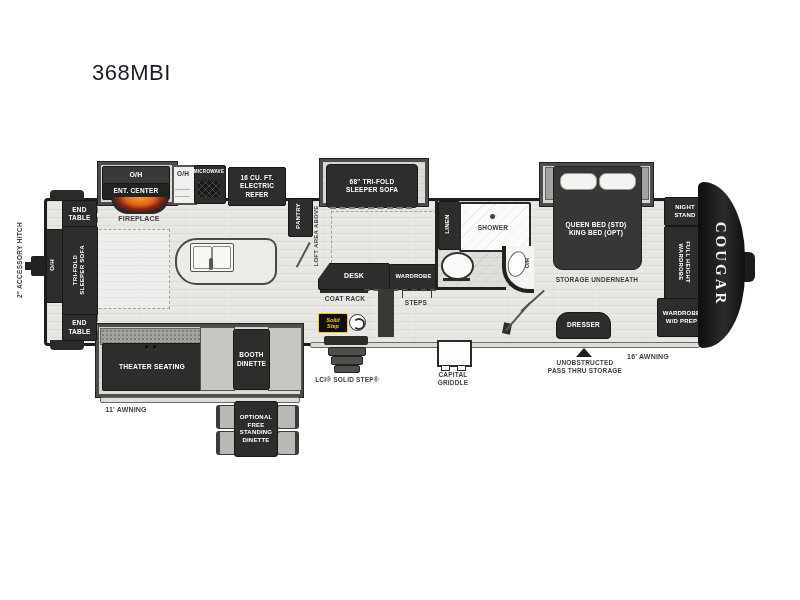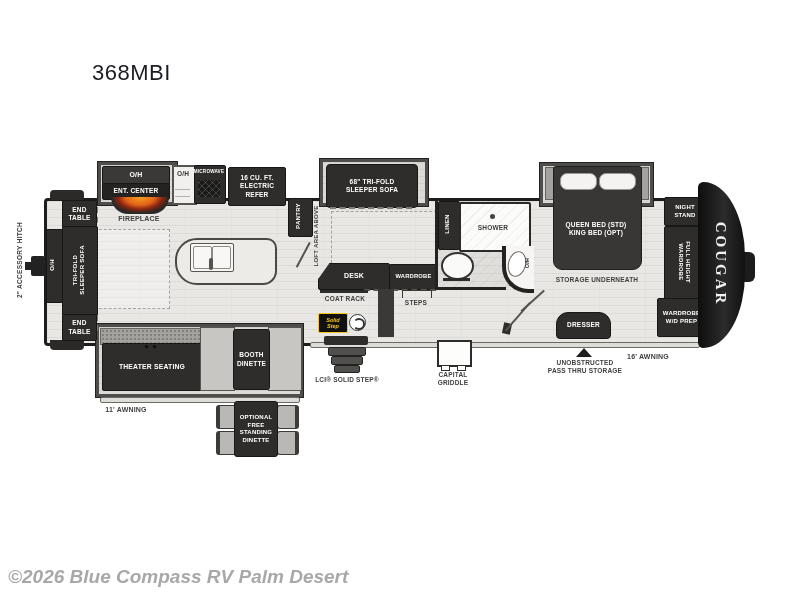--- a/index.html
+++ b/index.html
@@ -27,21 +27,20 @@
   .dashed{border:1.5px dashed #a3a29e;}
   .awn{background:#dddcd8;border:1px solid #6a6963;border-radius:2px;}
   .wallline{background:#23221f;}
 </style>
 </head>
 <body>
 
 <div id="canvas">
 
   <div class="abs" style="left:92px;top:60px;font-size:22px;color:#1b1b24;letter-spacing:.5px;">368MBI</div>
-  <div class="abs" style="left:8px;top:566px;font-size:19px;font-weight:bold;font-style:italic;color:#a8a8a8;">©2026 Blue Compass RV Palm Desert</div>
 
   <div class="abs floor" style="left:44px;top:198px;width:660px;height:142px;border:3px solid #1d1d1c;border-radius:4px 0 0 4px;z-index:1;"></div>
 
   <div class="abs" style="left:50px;top:190px;width:34px;height:10px;background:#2b2a29;border-radius:4px 4px 0 0;z-index:2;"></div>
   <div class="abs" style="left:50px;top:340px;width:34px;height:10px;background:#2b2a29;border-radius:0 0 4px 4px;z-index:2;"></div>
 
   <div class="abs" style="left:31px;top:256px;width:14px;height:20px;background:#222;border-radius:2px;z-index:2;"></div>
   <div class="abs" style="left:25px;top:262px;width:7px;height:8px;background:#222;z-index:2;"></div>
   <div class="v" style="left:20px;top:260px;font-size:6.5px;color:#3e3e3e;white-space:nowrap;z-index:5;">2" ACCESSORY HITCH</div>
 

